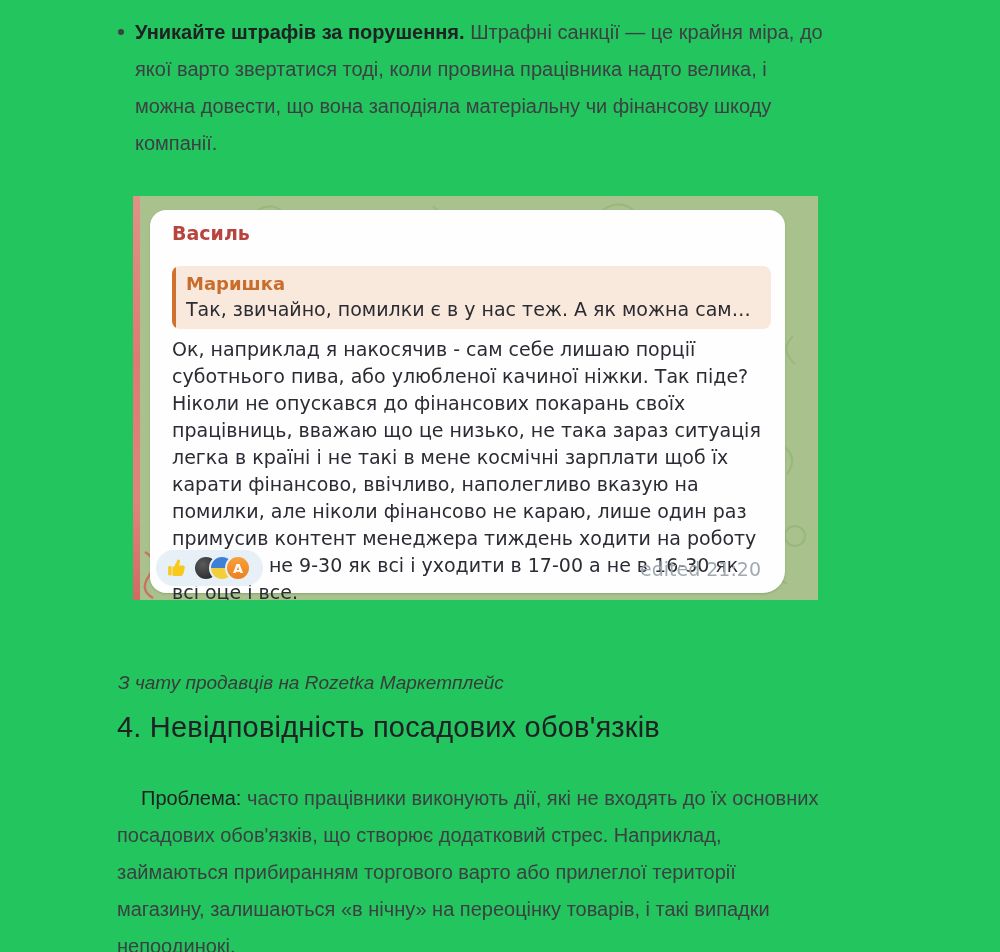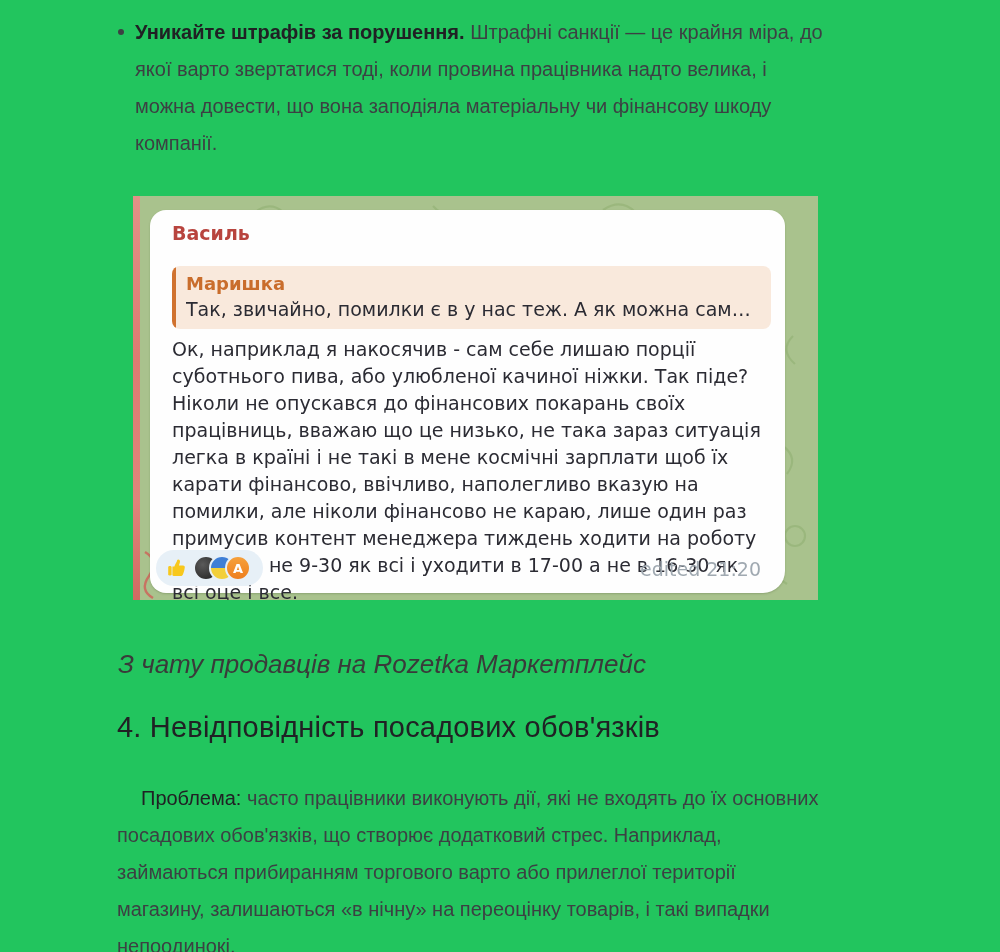--- a/index.html
+++ b/index.html
@@ -19,22 +19,22 @@
     font-size: 20px; line-height: 37px; color: #3c4043;
     padding-left: 18px;
   }
   .bullet-dot {
     position: absolute; left: 1px; top: 15px;
     width: 6px; height: 6px; border-radius: 50%; background: #3c4043;
   }
   .bold-lead { font-weight: 700; color: #202124; }
 
   .figure-caption {
-    position: absolute; left: 118px; top: 652px; width: 700px;
-    font-size: 26px; line-height: 24px; font-style: italic; color: #3a3a3a;
+    position: absolute; left: 118px; top: 671px; width: 700px;
+    font-size: 19px; line-height: 24px; font-style: italic; color: #3a3a3a;
   }
 
   .section-heading {
     position: absolute; left: 117px; top: 708px; width: 760px;
     font-size: 29px; line-height: 38px; font-weight: 400; color: #202124;
     letter-spacing: 0.2px;
   }
 
   .problem-paragraph {
     position: absolute; left: 117px; top: 780px; width: 708px;

